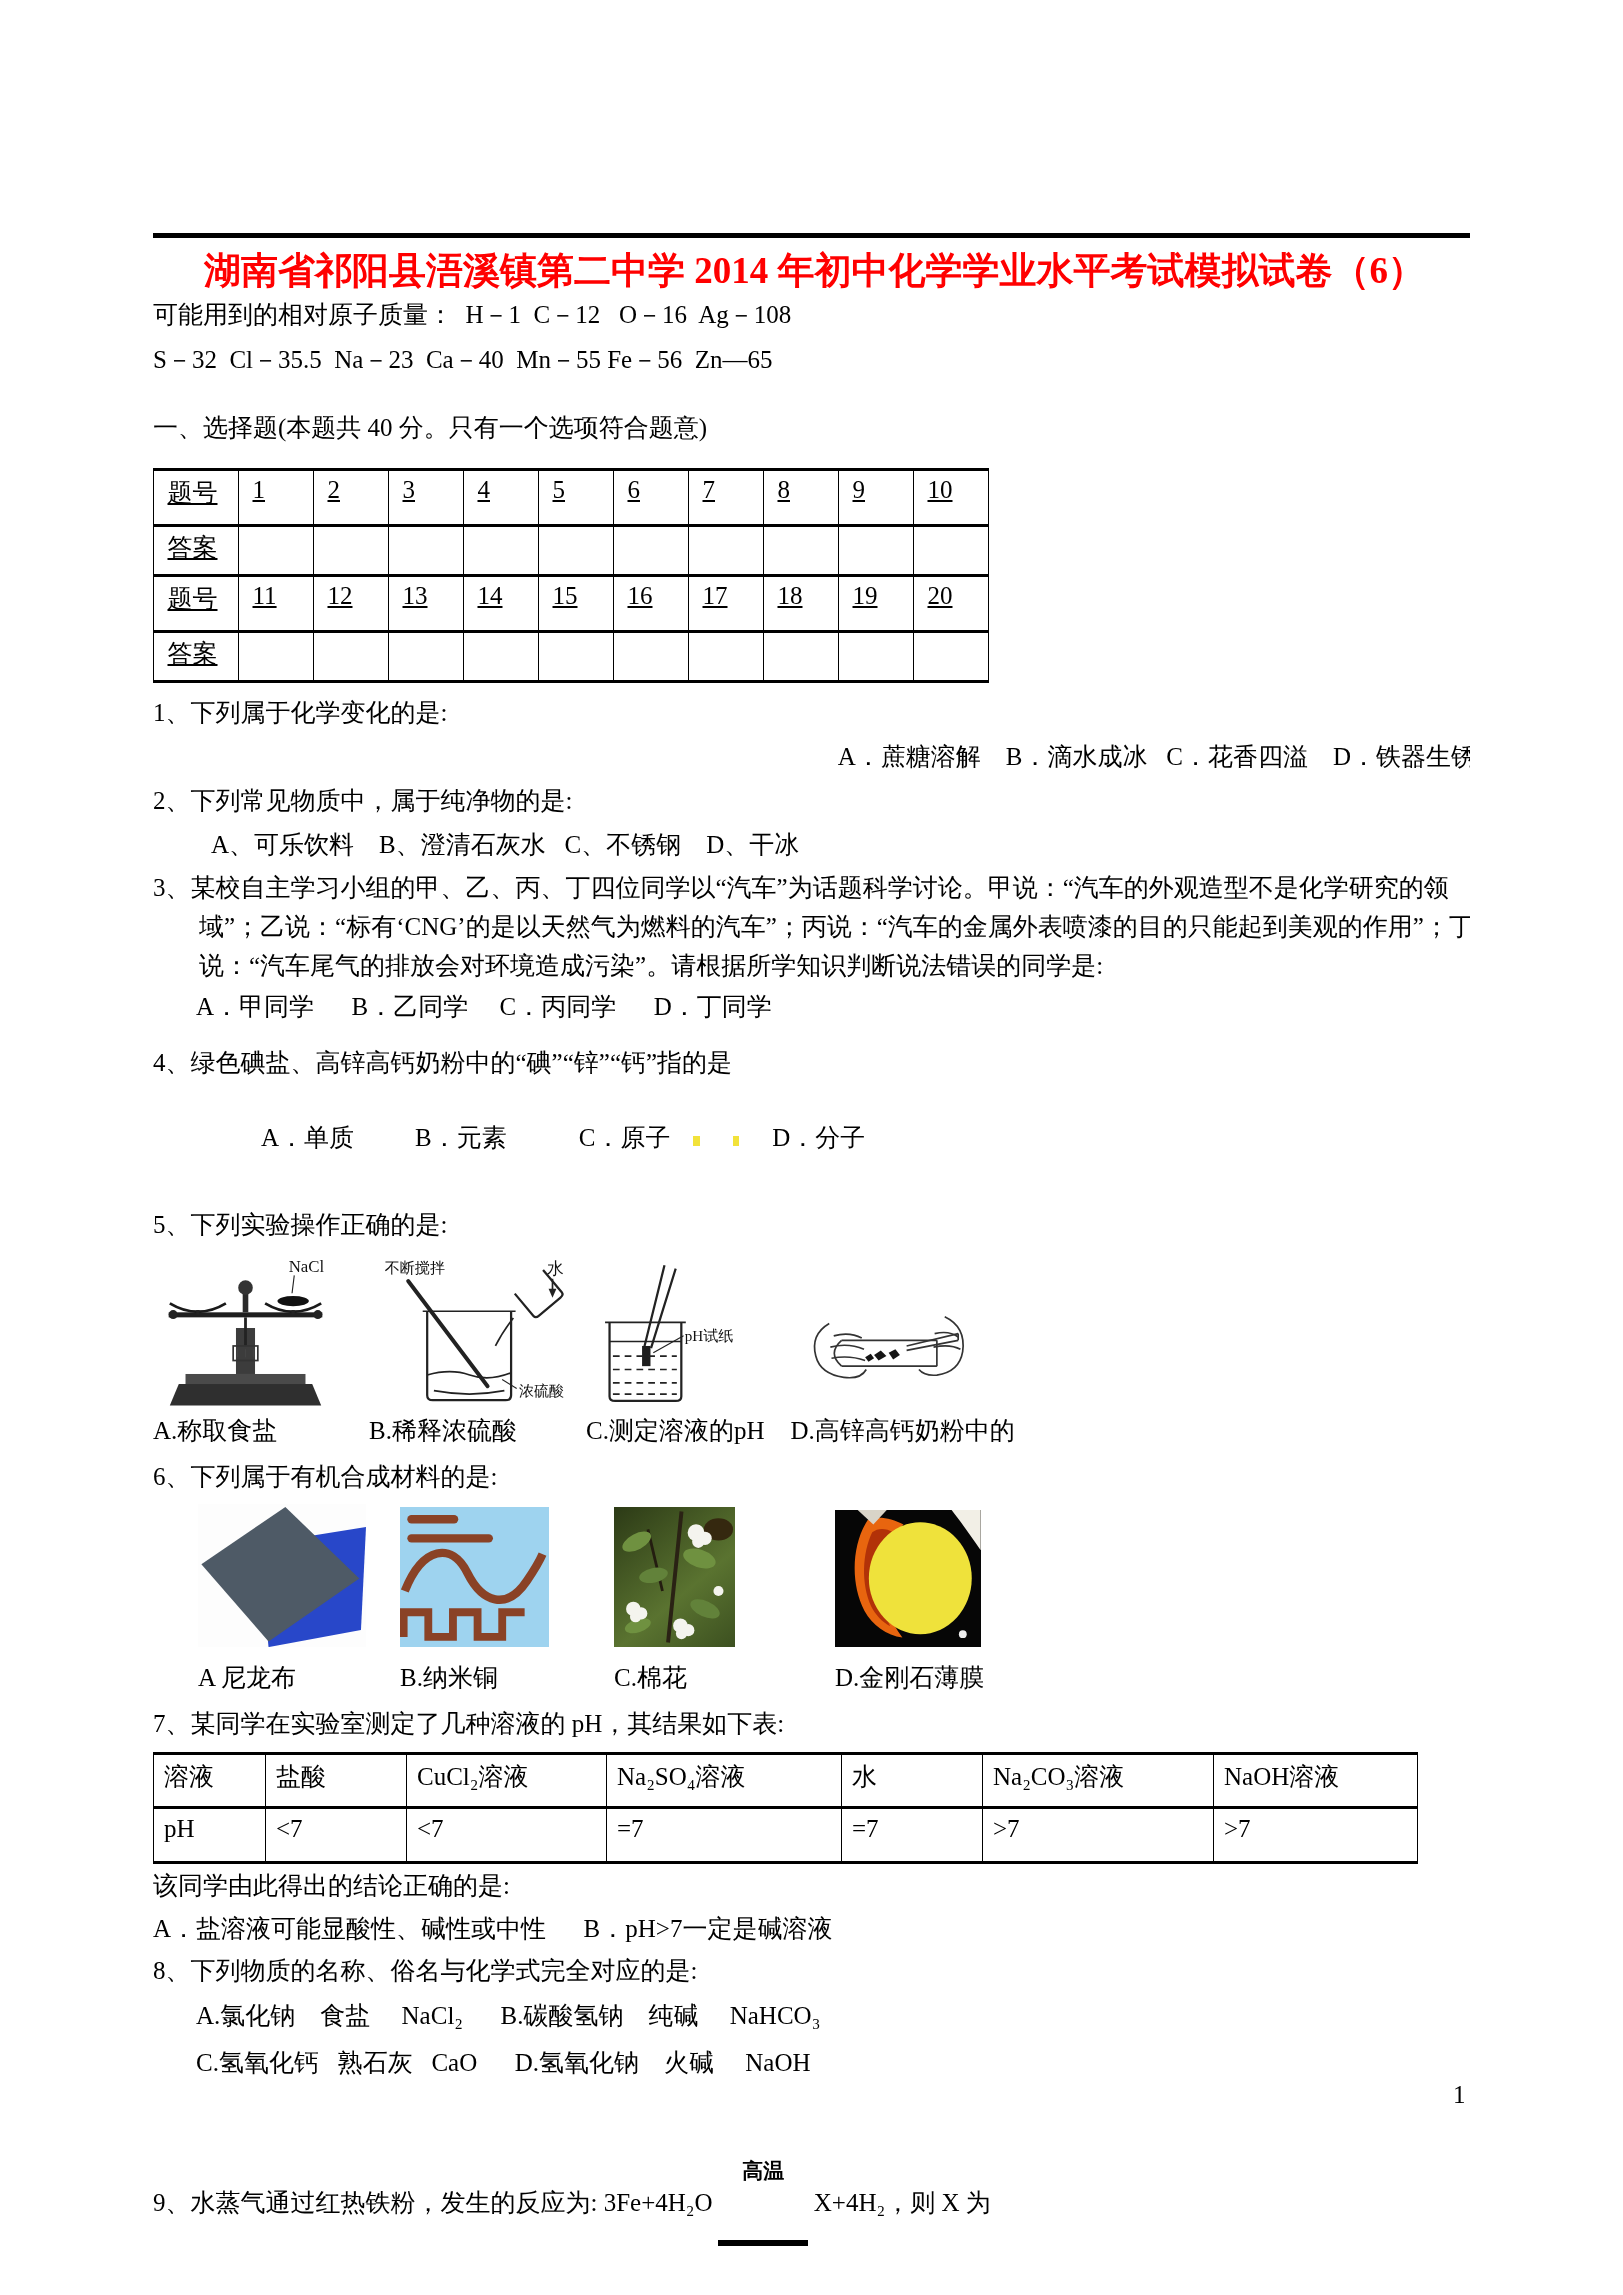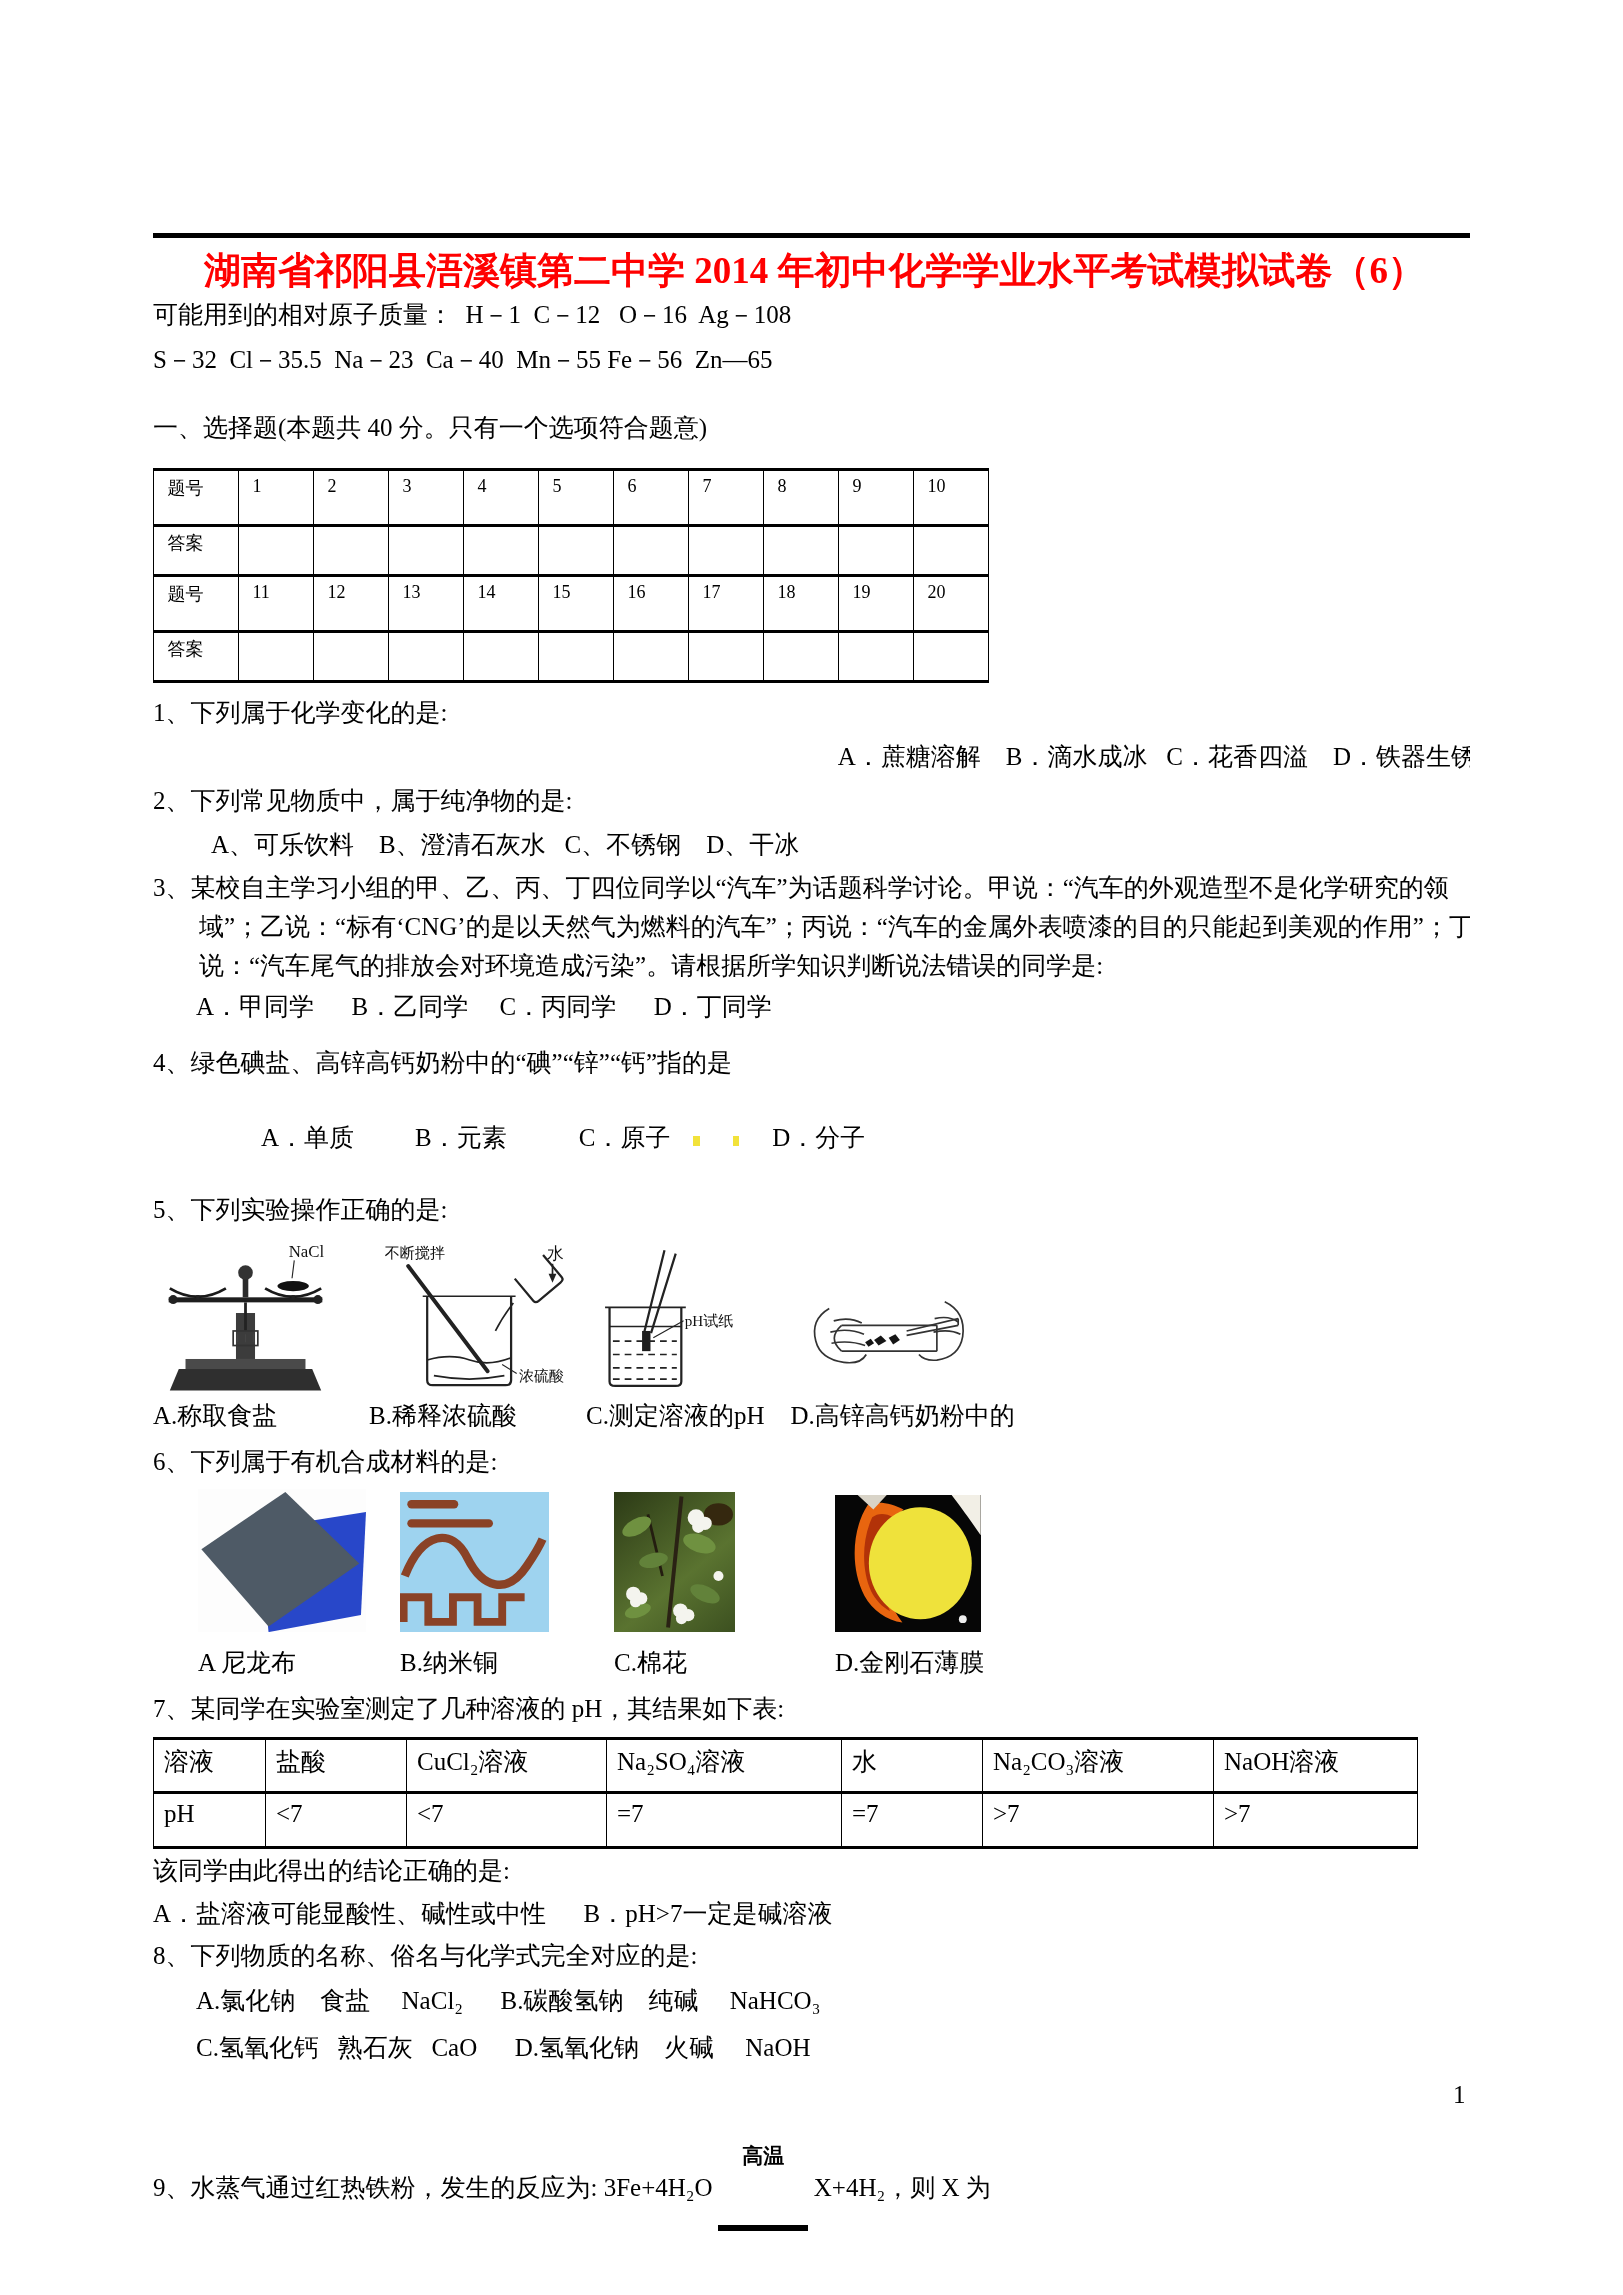--- a/index.html
+++ b/index.html
@@ -15,34 +15,34 @@
     color:#ff0000; line-height:1.15; white-space:pre-wrap;
   }
   .masses1 { margin-top:66px; }
   .masses { line-height:45px; white-space:pre-wrap; margin:0; }
   .section-heading { margin-top:30px; white-space:pre-wrap; line-height:31px; }
 
   table { border-collapse:collapse; table-layout:fixed; }
   .answer-table { margin-top:11.2px; width:831px; }
   .answer-table td {
     border:1.1px solid #000; border-top-width:3.9px; border-bottom-width:3.9px;
-    vertical-align:top; padding:4.5px 0 0 13.5px; font-size:18px; white-space:pre-wrap;
+    vertical-align:top; padding:4.5px 0 0 13.5px; font-size:25px; white-space:pre-wrap;text-decoration:underline;
   }
   .answer-table tr.r-num td { height:48px; }
   .answer-table tr.r-ans td { height:43px; }
 
   .stem { margin:0; line-height:31px; white-space:pre-wrap; }
   .hang { padding-left:46px; text-indent:-46px; line-height:39px; }
   .opts { margin:0; padding-left:58px; line-height:31px; white-space:pre-wrap; }
   .opts-sm { padding-left:43px; }
   .q1 { margin-top:13.5px; } .q1 .opts { margin-top:13.5px;text-align:right; }
   .q2 { margin-top:12.3px; } .q2 .opts { margin-top:13.5px; }
   .q3 { margin-top:7.8px; } .q3 .opts { margin-top:5.6px; }
   .q4 { margin-top:25px; } .q4 .opts { margin-top:13.5px; }
-  .q5 { margin-top:10px; }
+  .q5 { margin-top:25px; }
   .q6 { margin-top:13.5px; }
   .q7 { margin-top:14.6px; }
   .q8 { margin-top:11.2px; } .q8 .opts { margin-top:12.3px; line-height:35px; }
   .q9 { margin-top:22.4px; display:flex; align-items:center; }
   .q9 span { white-space:pre-wrap; }
 
   .ydot { display:inline-block; width:6.7px; height:10px; background:#f2e23a; vertical-align:baseline; }
   .gap-a { margin-right:61px; } .gap-b { margin-right:72px; } .gap-c { margin-right:22.4px; }
   .gap-dot { margin-right:33px; }
 

